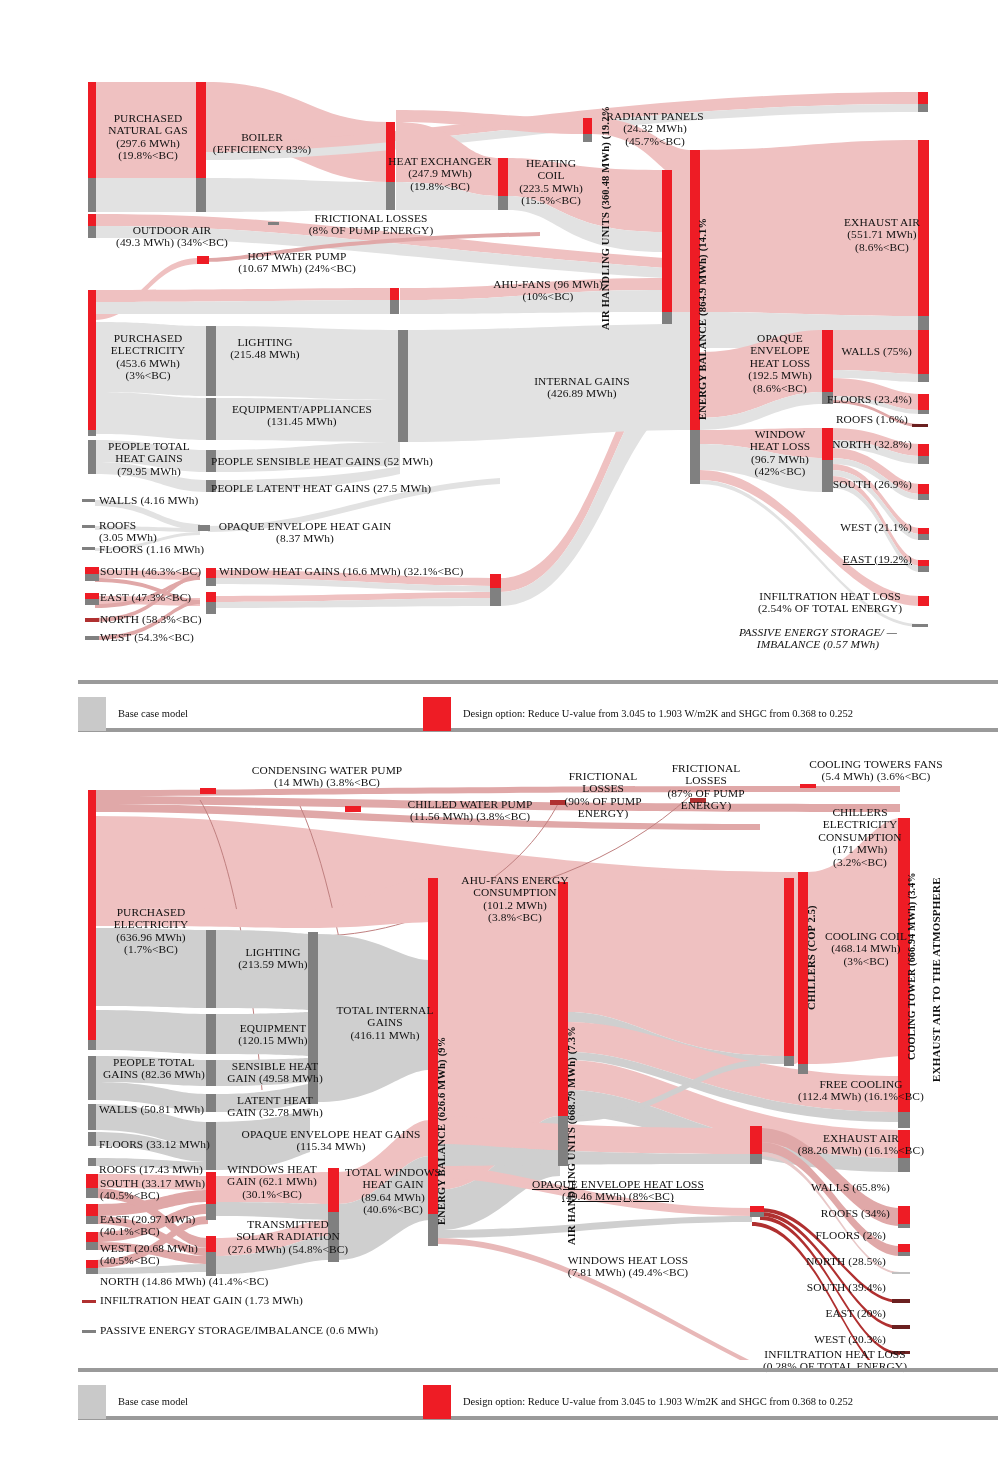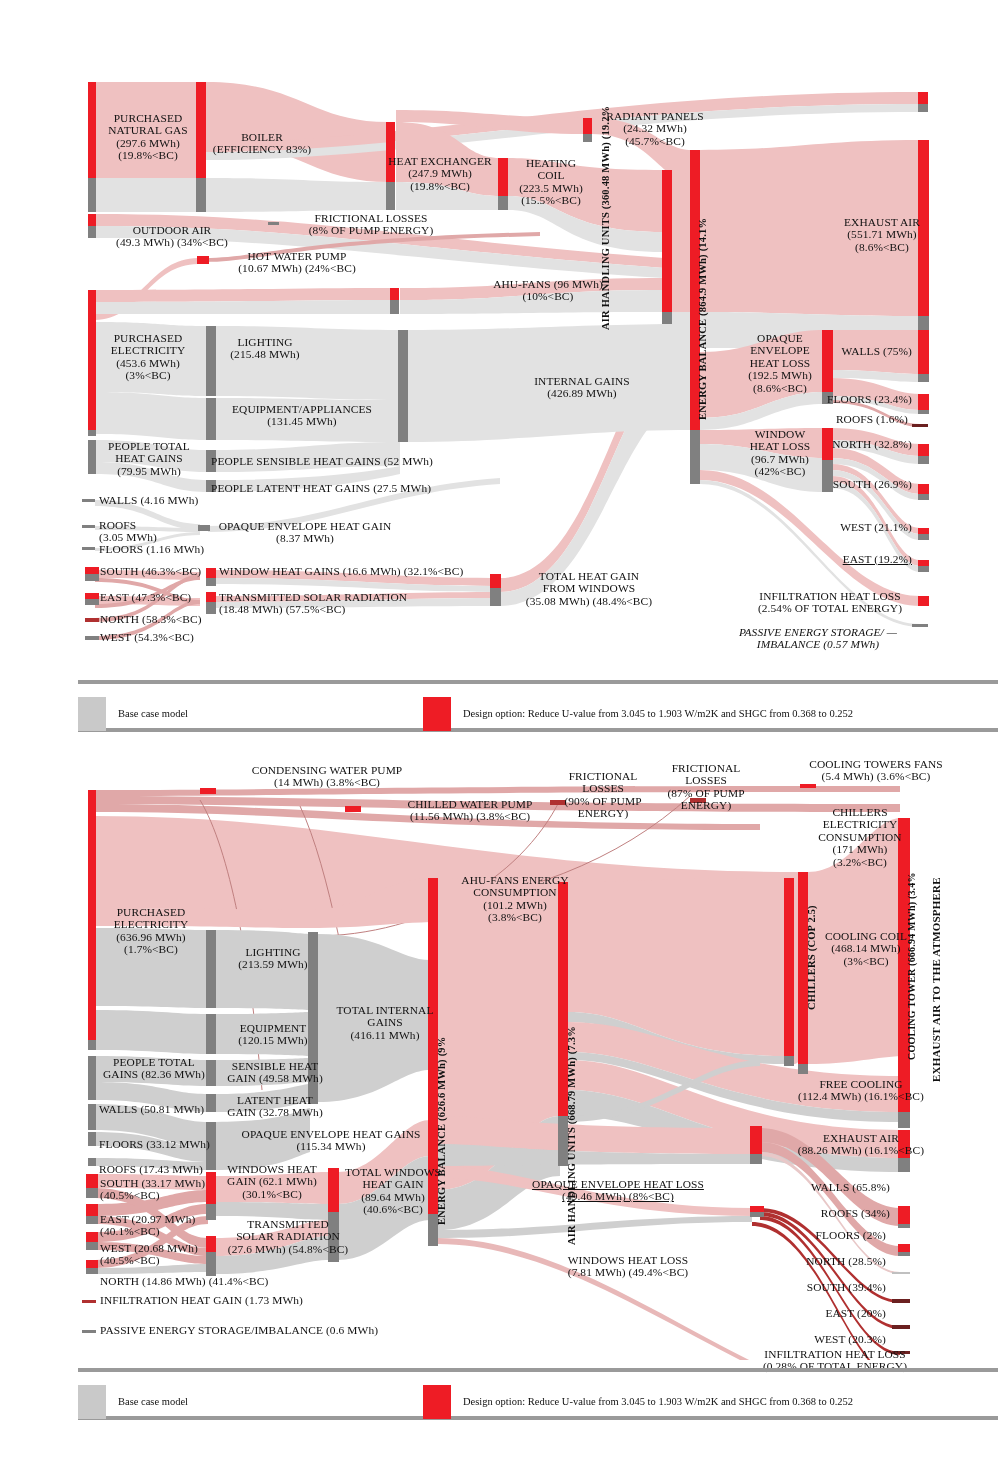--- a/index.html
+++ b/index.html
@@ -244,22 +244,20 @@
 <div class="lbl w" style="left:512px;top:375px;width:140px;">INTERNAL GAINS<br>(426.89 MWh)</div>
 <div class="lbl" style="left:99px;top:494px;">WALLS (4.16 MWh)</div>
 <div class="lbl w" style="left:99px;top:519px;width:70px;text-align:left;">ROOFS<br>(3.05 MWh)</div>
 <div class="lbl" style="left:99px;top:543px;">FLOORS (1.16 MWh)</div>
 <div class="lbl w" style="left:212px;top:520px;width:186px;">OPAQUE ENVELOPE HEAT GAIN<br>(8.37 MWh)</div>
 <div class="lbl" style="left:100px;top:565px;">SOUTH (46.3%&lt;BC)</div>
 <div class="lbl" style="left:100px;top:591px;">EAST (47.3%&lt;BC)</div>
 <div class="lbl" style="left:100px;top:613px;">NORTH (58.3%&lt;BC)</div>
 <div class="lbl" style="left:100px;top:631px;">WEST (54.3%&lt;BC)</div>
 <div class="lbl" style="left:219px;top:565px;">WINDOW HEAT GAINS (16.6 MWh) (32.1%&lt;BC)</div>
-<div class="lbl w" style="left:219px;top:591px;width:250px;text-align:left;">TRANSMITTED SOLAR RADIATION<br>(18.48 MWh) (57.5%&lt;BC)</div>
-<div class="lbl w" style="left:505px;top:570px;width:168px;">TOTAL HEAT GAIN<br>FROM WINDOWS<br>(35.08 MWh) (48.4%&lt;BC)</div>
 <div class="lbl w" style="left:740px;top:332px;width:80px;">OPAQUE<br>ENVELOPE<br>HEAT LOSS<br>(192.5 MWh)<br>(8.6%&lt;BC)</div>
 <div class="lbl w" style="left:740px;top:428px;width:80px;">WINDOW<br>HEAT LOSS<br>(96.7 MWh)<br>(42%&lt;BC)</div>
 <div class="lbl r" style="left:780px;top:345px;width:132px;">WALLS (75%)</div>
 <div class="lbl r" style="left:780px;top:393px;width:132px;">FLOORS (23.4%)</div>
 <div class="lbl r" style="left:780px;top:413px;width:128px;">ROOFS (1.6%)</div>
 <div class="lbl r" style="left:780px;top:438px;width:132px;">NORTH (32.8%)</div>
 <div class="lbl r" style="left:780px;top:478px;width:132px;">SOUTH (26.9%)</div>
 <div class="lbl r" style="left:780px;top:521px;width:132px;">WEST (21.1%)</div>
 <div class="lbl r" style="left:780px;top:553px;width:132px;text-decoration:underline;">EAST (19.2%)</div>
 <div class="lbl w" style="left:748px;top:590px;width:164px;">INFILTRATION HEAT LOSS<br>(2.54% OF TOTAL ENERGY)</div>

